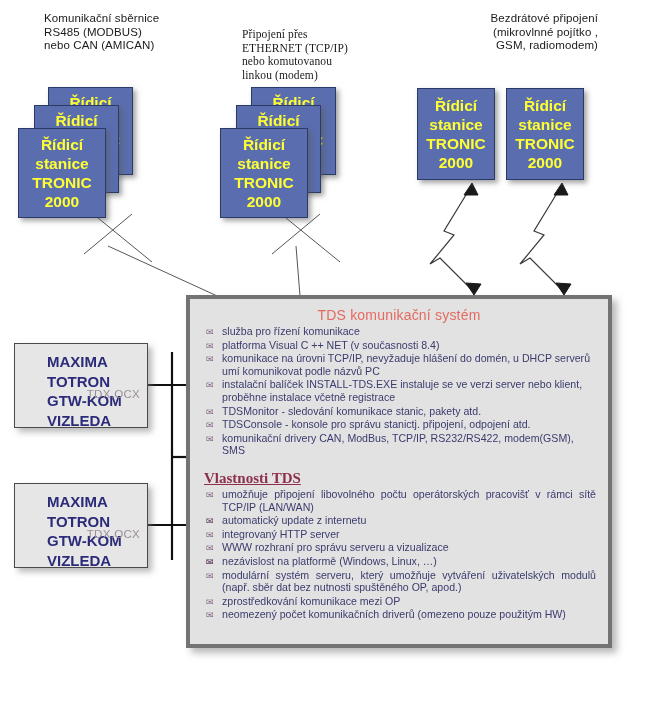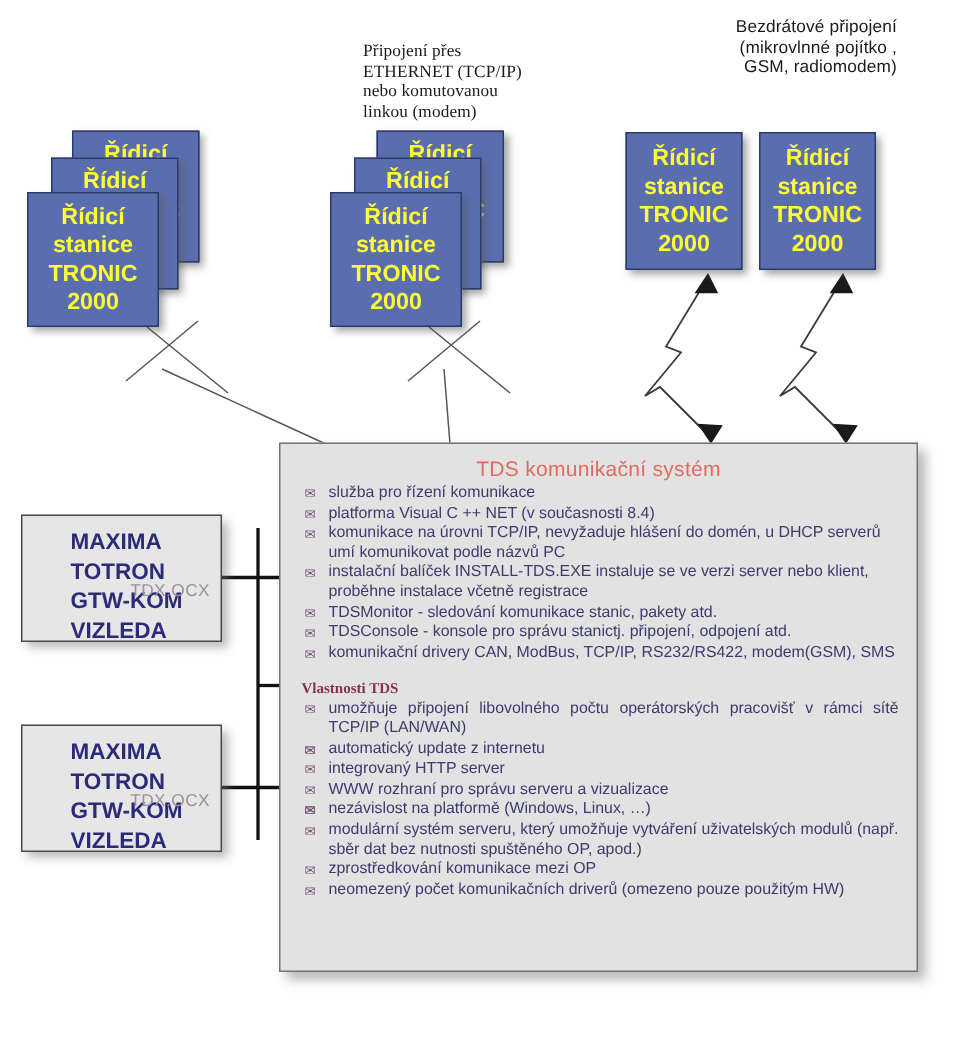--- a/index.html
+++ b/index.html
@@ -77,37 +77,38 @@
   }
 
   
   #tds-panel {
     position: absolute;
     left: 186px;
     top: 295px;
     width: 426px;
     height: 353px;
     background: #e2e2e2;
-    border: 1px solid #737373;
+    border: 4px solid #737373;
     box-shadow: 5px 5px 7px rgba(130,130,130,0.55);
     box-sizing: border-box;
   }
   #tds-panel .panel-title {
     text-align: center;
     color: #e46a60;
     font-size: 14px;
     margin: 8px 0 2px 0;
     letter-spacing: 0.2px;
   }
   .section-head {
     color: #8c2f4a;
     font-family: "Liberation Serif", serif;
-    font-size: 10px;
+    font-size: 15px;
     font-weight: bold;
     margin: 0 0 1px 14px;
+    text-decoration: underline;
   }
   ul.feat {
     list-style: none;
     margin: 0;
     padding: 0 12px 0 14px;
   }
   ul.feat li {
     position: relative;
     padding-left: 18px;
     color: #3b3b6e;
@@ -164,20 +165,23 @@
     <polygon points="564,295 556,283 571,284" fill="#1a1a1a" stroke="#1a1a1a"></polygon>
 
     <g stroke="#111111" stroke-width="2.2" fill="none">
       <line x1="172" y1="352" x2="172" y2="560"></line>
       <line x1="148" y1="385" x2="186" y2="385"></line>
       <line x1="148" y1="525" x2="186" y2="525"></line>
       <line x1="172" y1="457" x2="190" y2="457"></line>
     </g>
   </svg>
 
+  <div class="caption" style="left:44px; top:12px; width:160px;">Komunikační sběrnice
+RS485 (MODBUS)
+nebo CAN (AMICAN)</div>
   <div class="caption" style="left:242px; top:28px; width:160px;font-family:Liberation Serif, serif;">Připojení přes
 ETHERNET (TCP/IP)
 nebo komutovanou
 linkou (modem)</div>
   <div class="caption" style="left:418px; top:12px; width:180px;text-align:right;">Bezdrátové připojení
 (mikrovlnné pojítko ,
 GSM, radiomodem)</div>
 
   <div class="station" style="left:48px;  top:87px;  width:85px; height:88px;">
     <span>Řídicí</span>

